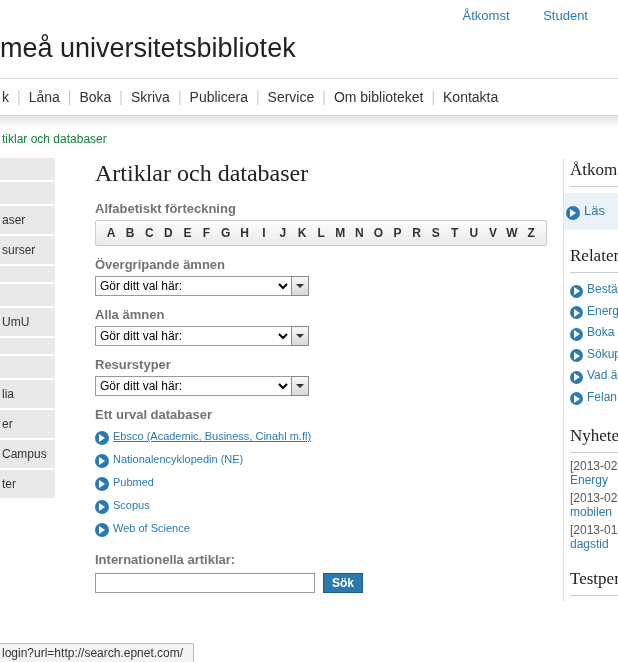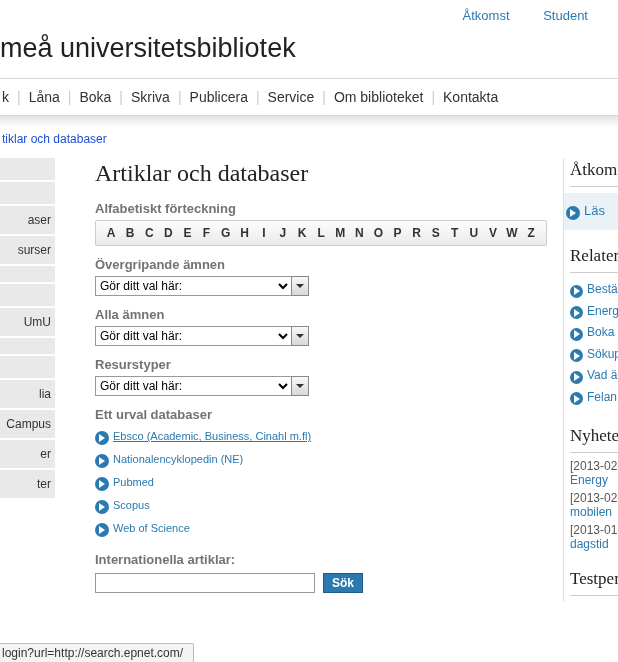--- a/index.html
+++ b/index.html
@@ -10,24 +10,24 @@
 .toplinks a { margin-left: 30px; }
 
 .logo { font-size: 27px; font-weight: 400; padding: 6px 0 14px 0; color: #222; }
 
 .navbar { border-top: 1px solid #d8d8d8; border-bottom: 1px solid #d8d8d8; padding: 10px 0 10px 2px; font-size: 14px; color: #333; position: relative; }
 .navbar span.sep { color: #ccc; margin: 0 8px; }
 .navbar span.item { cursor: pointer; }
 
 .navshadow { height: 12px; background: linear-gradient(to bottom, #e4e4e4, #ffffff); }
 
-.breadcrumb { font-size: 12px; color: #1d4ed8; padding: 4px 0 12px 2px; }
+.breadcrumb { font-size: 12px; color: #15803d; padding: 4px 0 12px 2px; }
 
 .columns { display: flex; align-items: flex-start; }
-.leftcol { width: 55px; flex: 0 0 55px; text-align: right; }
+.leftcol { width: 55px; flex: 0 0 55px; }
 .leftcol .item { background: #e9e9e9; font-size: 12px; color: #333; padding: 7px 4px 7px 2px; border-bottom: 2px solid #fff; white-space: nowrap; overflow: hidden; cursor: pointer; }
 .leftcol .spacer { background: #e9e9e9; height: 24px; border-bottom: 2px solid #fff; }
 
 .maincol { flex: 1; padding: 0 16px 0 40px; }
 h1 { font-family: Georgia, "Times New Roman", serif; font-weight: normal; font-size: 24px; color: #222; margin: 2px 0 14px 0; }
 h2 { font-size: 13px; font-weight: bold; color: #737373; margin: 11px 0 4px 0; }
 h2.first { margin-top: 0; }
 
 .alpha { border: 1px solid #ccc; border-radius: 2px; background: linear-gradient(to bottom, #fdfdfd, #eaeaea); padding: 5px 6px; display: flex; gap: 1px; font-size: 12px; font-weight: bold; }
 .alpha span { flex: 1; text-align: center; cursor: pointer; color: #333; }
@@ -83,22 +83,22 @@
       </div>
     <div class="spacer" style="height:18px;"></div>
     <div class="spacer"></div>
     <div id="leftg3">
         <div class="item">UmU</div>
       </div>
     <div class="spacer" style="height:18px;"></div>
     <div class="spacer"></div>
     <div id="leftg4">
         <div class="item">lia</div>
+        <div class="item">er</div>
         <div class="item">Campus</div>
-        <div class="item">er</div>
         <div class="item">ter</div>
       </div>
   </div>
 
   <div class="maincol">
     <h1>Artiklar och databaser</h1>
 
     <h2 class="first">Alfabetiskt förteckning</h2>
     <div class="alpha" id="alpha">
         <span>A</span>

